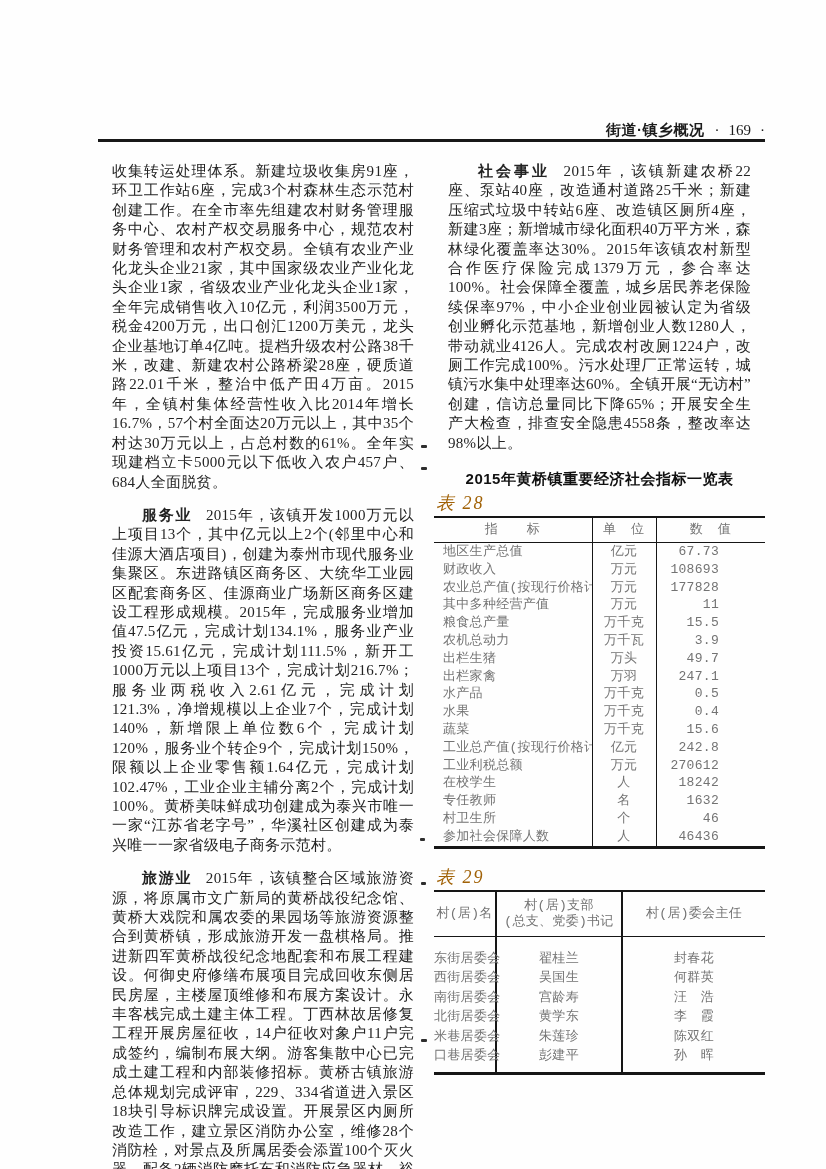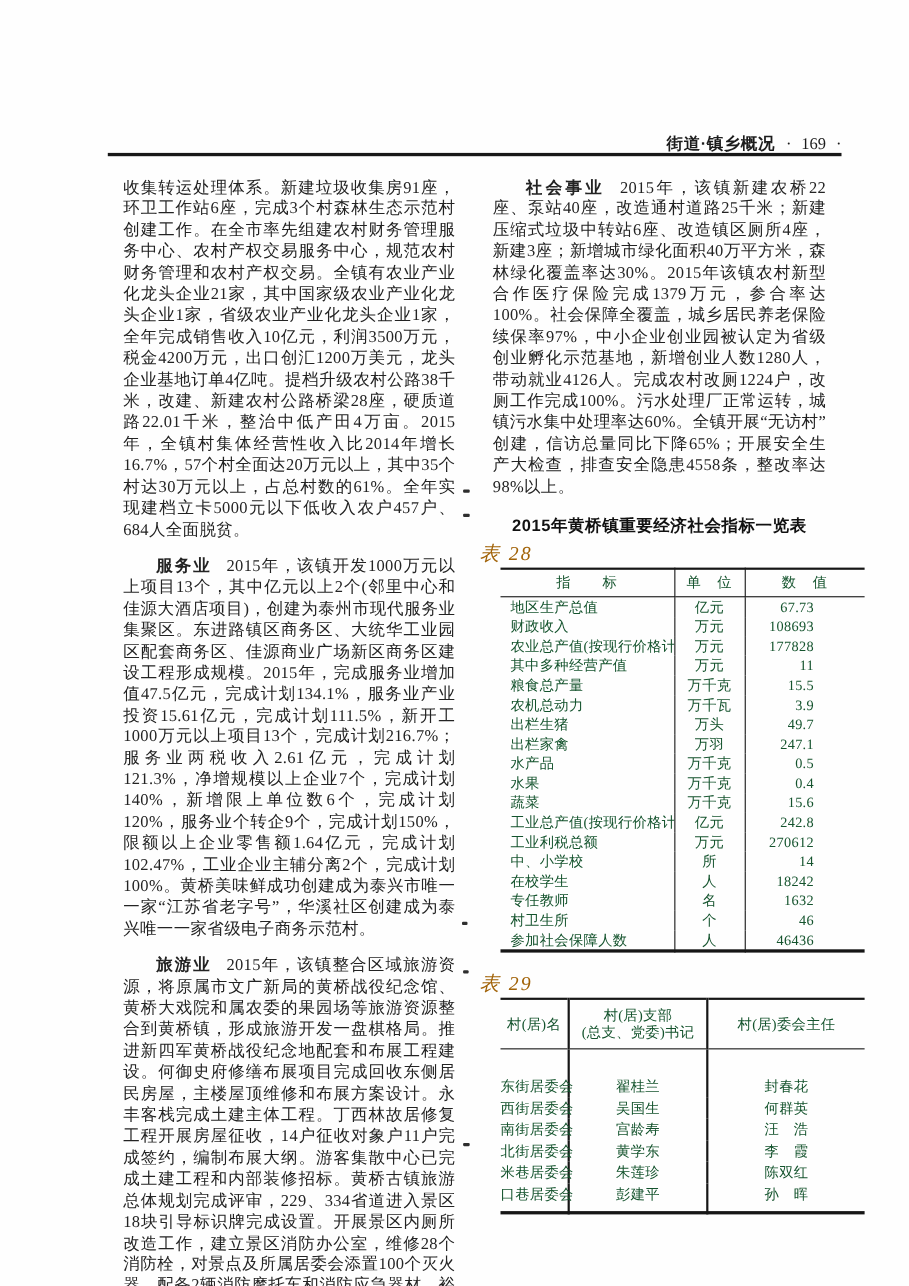--- a/index.html
+++ b/index.html
@@ -44,39 +44,39 @@
     text-align:center;
     font-family:"Liberation Sans","DejaVu Sans",sans-serif;
     font-weight:bold;font-size:15px;line-height:18px;color:#111;
     letter-spacing:.5px;
   }
   .tbl-caption{
     font-style:italic;font-size:18px;line-height:15px;
     margin:8px 0 5px 2px;color:#a16207;letter-spacing:2px;
   }
   table{width:100%;border-collapse:collapse;table-layout:fixed;
-    font-family:Liberation Serif, serif;color:#14532d;margin-left:21px;}
+    font-family:Liberation Mono, monospace;color:#737373;}
   
   .t28{border-top:2.5px solid #161616;border-bottom:3px solid #161616;font-size:13px;}
   .t28 th{font-weight:normal;height:24px;border-bottom:1.3px solid #161616;
     text-align:center;padding:0;letter-spacing:1px;}
   .t28 td{height:17.8px;line-height:17.8px;padding:0;white-space:nowrap;overflow:hidden;}
   .t28 th:nth-child(1),.t28 td:nth-child(1){border-right:1.3px solid #161616;}
   .t28 th:nth-child(2),.t28 td:nth-child(2){border-right:1.3px solid #161616;}
   .t28 td.c-ind{padding-left:9px;text-align:left;}
   .t28 td.c-unit{text-align:center;}
   .t28 td.c-val{text-align:right;padding-right:46px;}
   
   .t29{border-top:2.5px solid #161616;border-bottom:3.5px solid #161616;font-size:13px;}
   .t29 th{font-weight:normal;text-align:center;vertical-align:middle;
     padding:6px 0;border-bottom:1.3px solid #161616;line-height:16px;}
   .t29 th:nth-child(1),.t29 td:nth-child(1){border-right:2px solid #161616;}
   .t29 th:nth-child(2),.t29 td:nth-child(2){border-right:2px solid #161616;}
   .t29 td{height:19.5px;line-height:19.5px;text-align:center;padding:0;white-space:nowrap;}
-  .t29 tbody tr:first-child td{padding-top:24px;}
+  .t29 tbody tr:first-child td{padding-top:12px;}
   .t29 tbody tr:last-child td{padding-bottom:6px;}
   .hdr-2line span{display:block;}
   
   .speck{position:absolute;background:#2e2e2e;border-radius:1px;}
 </style>
 </head>
 <body>
 
 <div class="page">
 
@@ -183,25 +183,20 @@
               <td class="c-ind">工业总产值(按现行价格计算)</td>
               <td class="c-unit">亿元</td>
               <td class="c-val">242.8</td>
             </tr>
           <tr>
               <td class="c-ind">工业利税总额</td>
               <td class="c-unit">万元</td>
               <td class="c-val">270612</td>
             </tr>
           <tr>
-              <td class="c-ind">中、小学校</td>
-              <td class="c-unit">所</td>
-              <td class="c-val">14</td>
-            </tr>
-          <tr>
               <td class="c-ind">在校学生</td>
               <td class="c-unit">人</td>
               <td class="c-val">18242</td>
             </tr>
           <tr>
               <td class="c-ind">专任教师</td>
               <td class="c-unit">名</td>
               <td class="c-val">1632</td>
             </tr>
           <tr>

